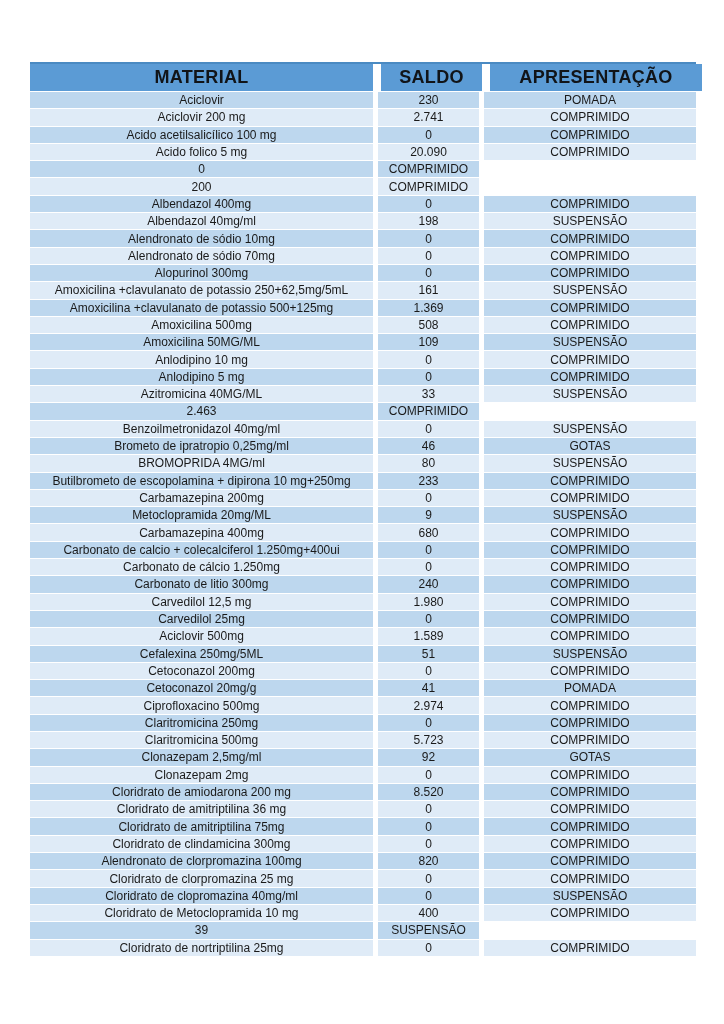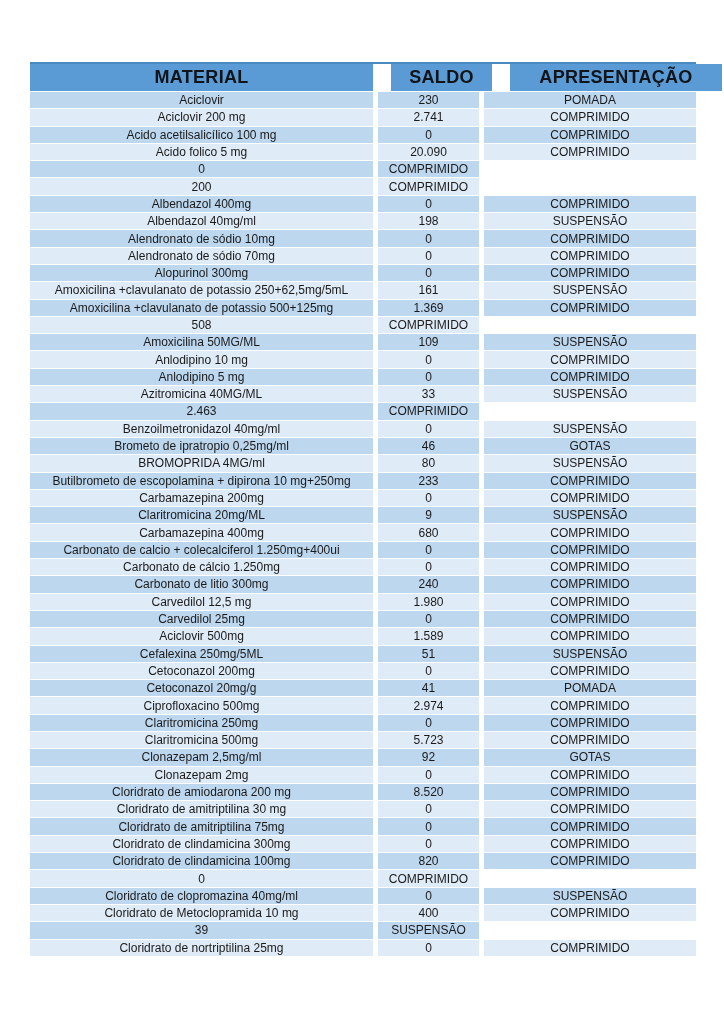--- a/index.html
+++ b/index.html
@@ -29,21 +29,21 @@
   }
   .stock-table {
     position: absolute;
     left: 30px;
     top: 62px;
     width: 666px;
   }
   .thead {
     display: grid;
     grid-template-columns: 343px 101px 212px;
-    column-gap: 18px;
+    column-gap: 8px;
     border-top: 2px solid var(--header-border);
     margin-bottom: 1px;
   }
   .th {
     background: var(--header-bg);
     height: 27px;
     display: flex;
     align-items: center;
     justify-content: center;
     font-weight: bold;
@@ -157,20 +157,21 @@
     <div class="cell">SUSPENSÃO</div>
   </div>
 
   <div class="row">
     <div class="cell">Amoxicilina +clavulanato de potassio 500+125mg</div>
     <div class="cell">1.369</div>
     <div class="cell">COMPRIMIDO</div>
   </div>
 
   <div class="row">
+    <div class="cell">Amoxicilina 500mg</div>
     <div class="cell">508</div>
     <div class="cell">COMPRIMIDO</div>
   </div>
 
   <div class="row">
     <div class="cell">Amoxicilina 50MG/ML</div>
     <div class="cell">109</div>
     <div class="cell">SUSPENSÃO</div>
   </div>
 
@@ -221,21 +222,21 @@
     <div class="cell">COMPRIMIDO</div>
   </div>
 
   <div class="row">
     <div class="cell">Carbamazepina 200mg</div>
     <div class="cell">0</div>
     <div class="cell">COMPRIMIDO</div>
   </div>
 
   <div class="row">
-    <div class="cell">Claritromicina 20mg/ML</div>
+    <div class="cell">Metoclopramida 20mg/ML</div>
     <div class="cell">9</div>
     <div class="cell">SUSPENSÃO</div>
   </div>
 
   <div class="row">
     <div class="cell">Carbamazepina 400mg</div>
     <div class="cell">680</div>
     <div class="cell">COMPRIMIDO</div>
   </div>
 
@@ -323,44 +324,45 @@
     <div class="cell">COMPRIMIDO</div>
   </div>
 
   <div class="row">
     <div class="cell">Cloridrato de amiodarona 200 mg</div>
     <div class="cell">8.520</div>
     <div class="cell">COMPRIMIDO</div>
   </div>
 
   <div class="row">
-    <div class="cell">Cloridrato de amitriptilina 30 mg</div>
+    <div class="cell">Cloridrato de amitriptilina 36 mg</div>
     <div class="cell">0</div>
     <div class="cell">COMPRIMIDO</div>
   </div>
 
   <div class="row">
     <div class="cell">Cloridrato de amitriptilina 75mg</div>
     <div class="cell">0</div>
     <div class="cell">COMPRIMIDO</div>
   </div>
 
   <div class="row">
     <div class="cell">Cloridrato de clindamicina 300mg</div>
     <div class="cell">0</div>
     <div class="cell">COMPRIMIDO</div>
   </div>
 
   <div class="row">
-    <div class="cell">Cloridrato de clindamicina 100mg</div>
+    <div class="cell">Alendronato de clorpromazina 100mg</div>
     <div class="cell">820</div>
     <div class="cell">COMPRIMIDO</div>
   </div>
 
   <div class="row">
+    <div class="cell">Cloridrato de clorpromazina 25 mg</div>
     <div class="cell">0</div>
     <div class="cell">COMPRIMIDO</div>
   </div>
 
   <div class="row">
     <div class="cell">Cloridrato de clopromazina 40mg/ml</div>
     <div class="cell">0</div>
     <div class="cell">SUSPENSÃO</div>
   </div>
 

